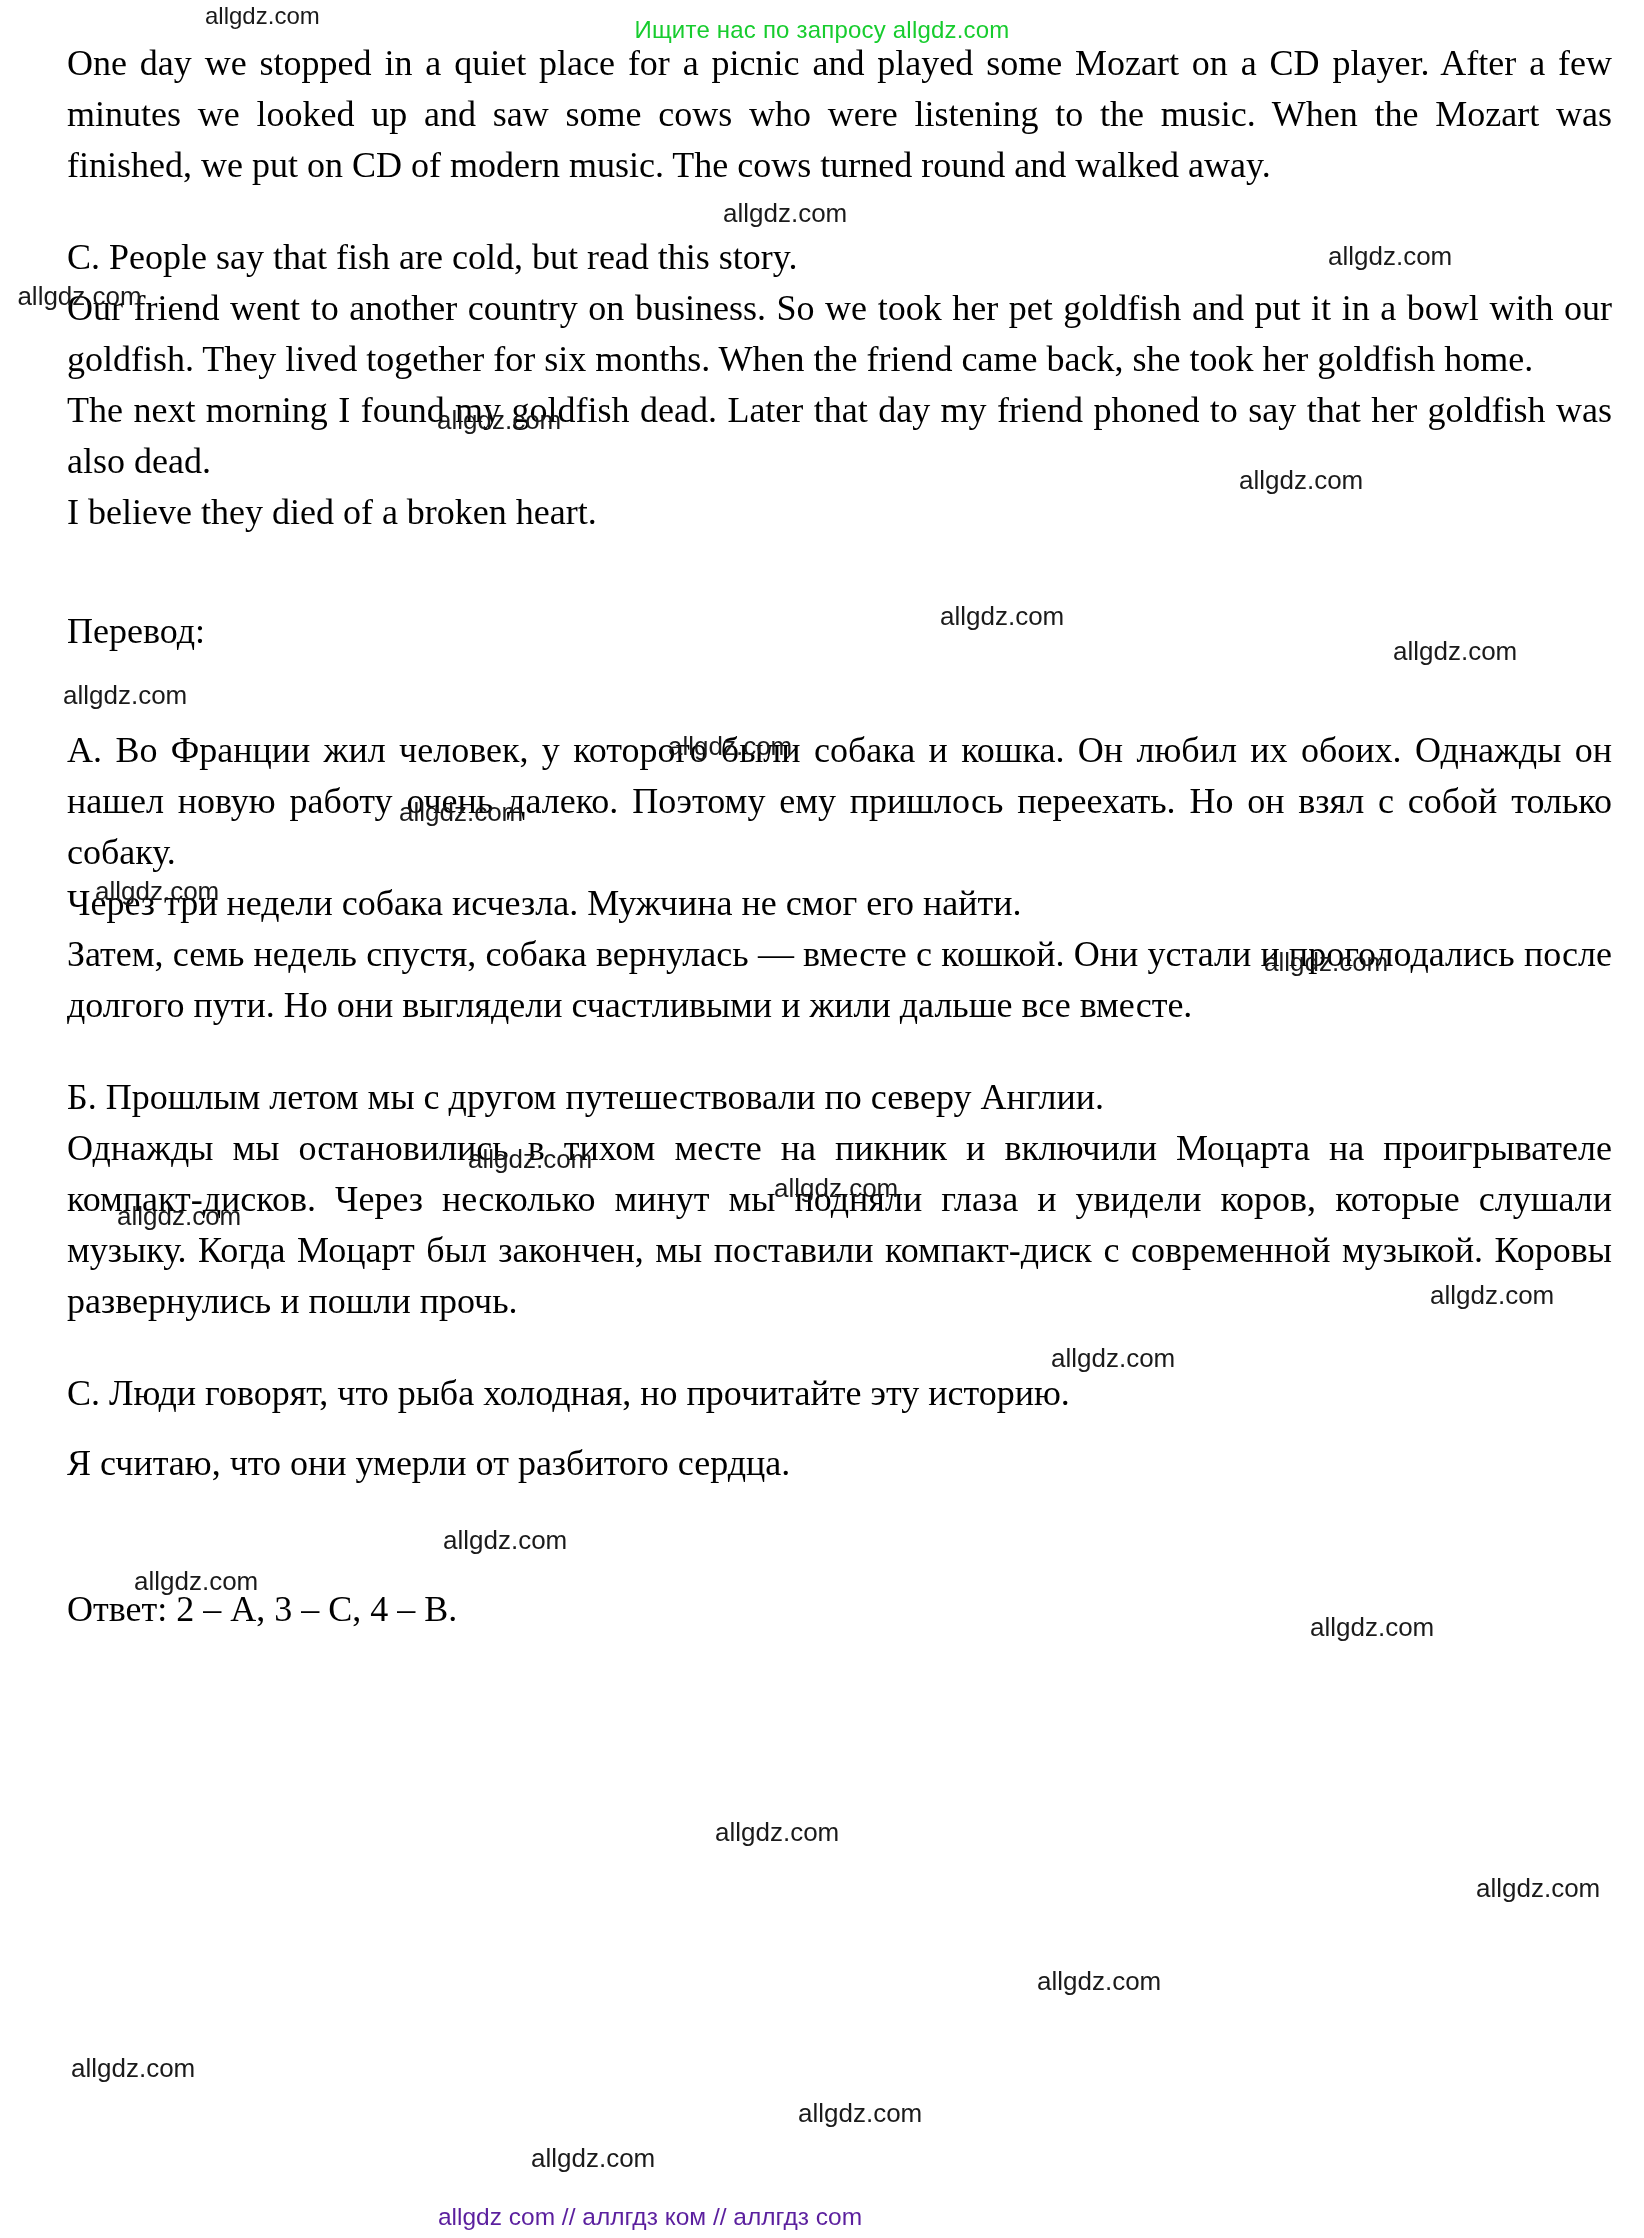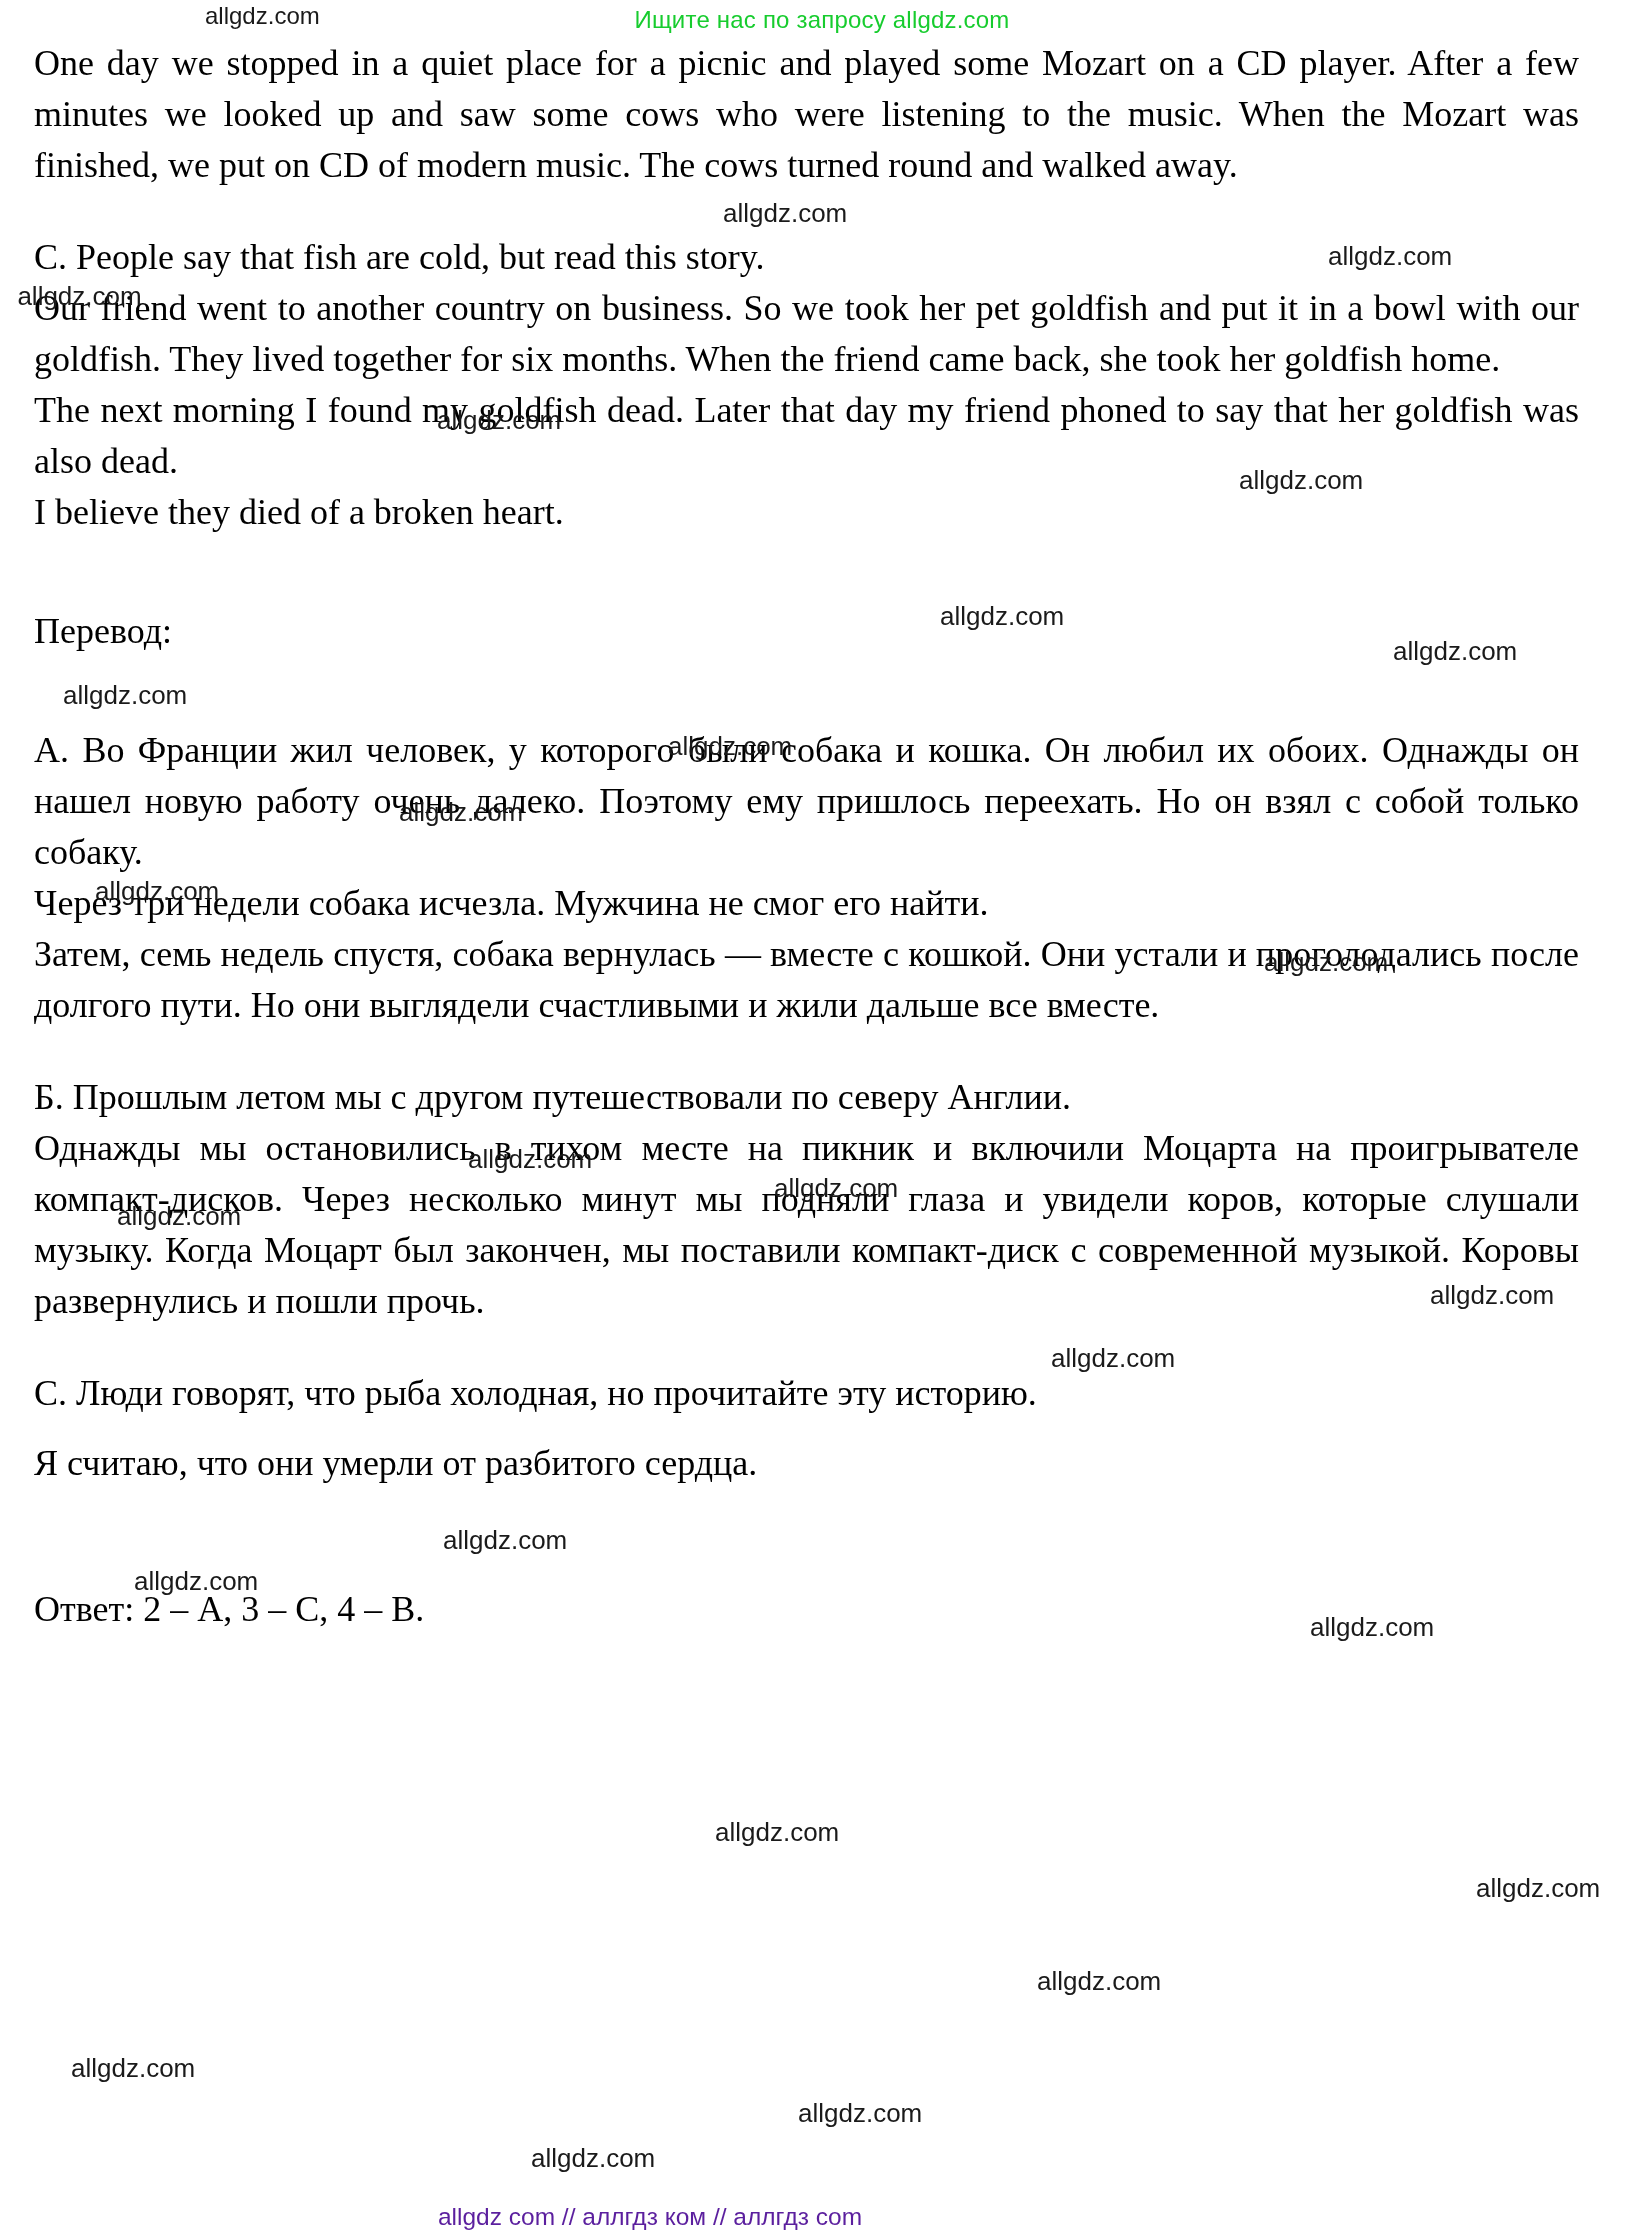--- a/index.html
+++ b/index.html
@@ -12,21 +12,21 @@
     width: 1644px;
     height: 2239px;
     background: #ffffff;
     overflow: hidden;
     font-family: "Liberation Serif", "DejaVu Serif", serif;
   }
 
   
   .promo-banner {
     position: absolute;
-    top: 6px;
+    top: 16px;
     left: 0;
     width: 1644px;
     text-align: center;
     font-family: "Liberation Sans", "DejaVu Sans", sans-serif;
     font-size: 24px;
     letter-spacing: 0.2px;
     color: #17cc2e;
     white-space: nowrap;
   }
 
@@ -39,21 +39,21 @@
     text-align: center;
     font-family: "Liberation Sans", "DejaVu Sans", sans-serif;
     font-size: 24.5px;
     color: #5b1f9e;
     white-space: nowrap;
   }
 
   
   .content {
     position: absolute;
-    left: 34px;
+    left: 67px;
     top: 38px;
     width: 1545px;
   }
   p.para {
     margin: 0;
     font-size: 36px;
     line-height: 51px;
     color: #000000;
     text-align: justify;
     text-justify: inter-word;

